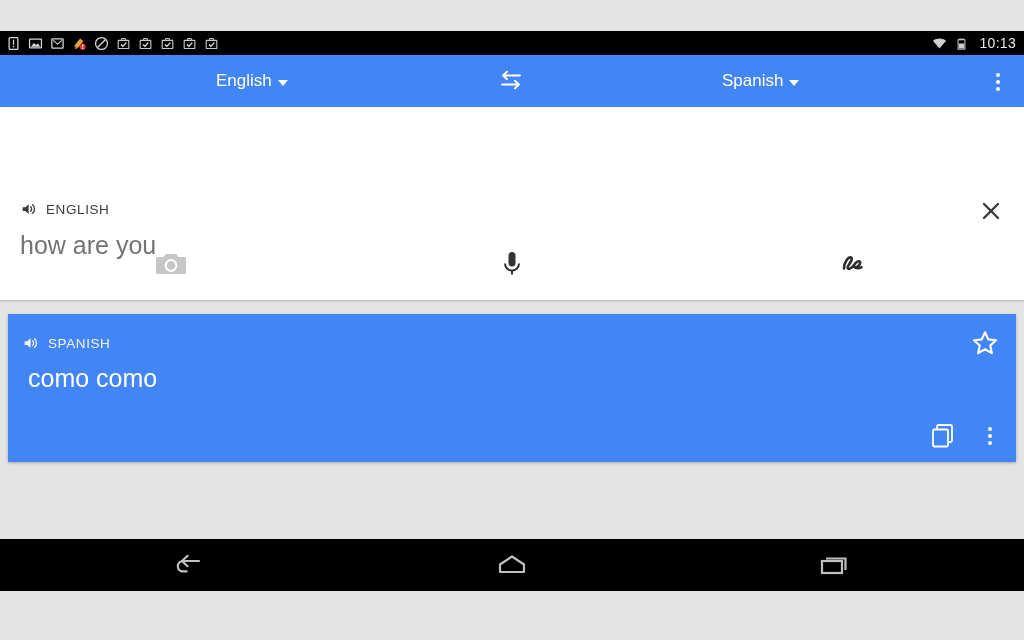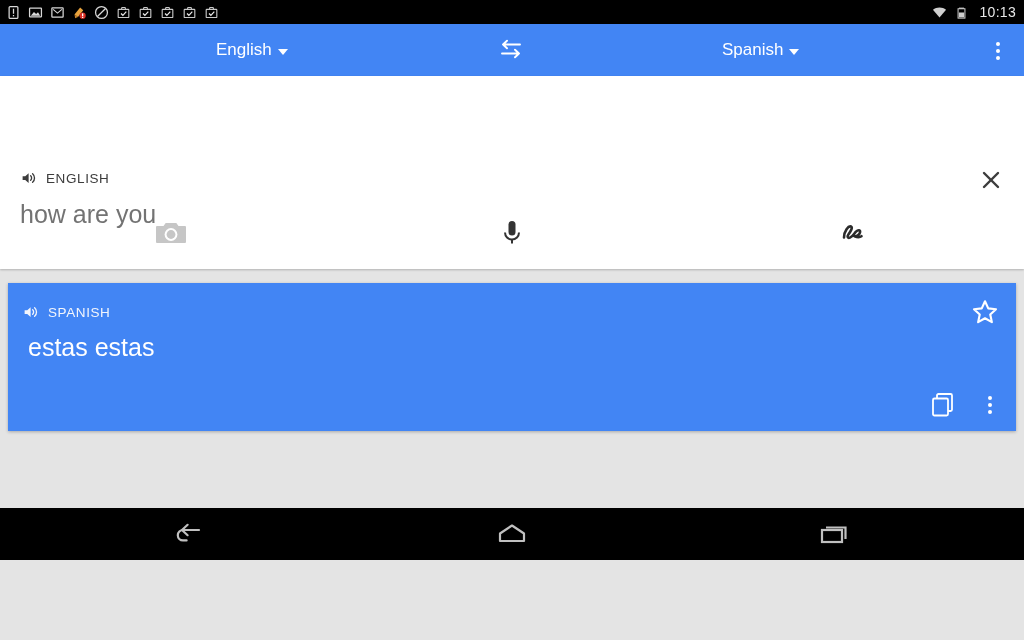--- a/index.html
+++ b/index.html
@@ -6,21 +6,21 @@
   html, body {
     width: 1024px; height: 640px;
     background: #E4E4E4;
     font-family: "Liberation Sans", sans-serif;
     overflow: hidden;
   }
   #screen {
     position: relative;
     width: 1024px; height: 560px;
     background: #E4E4E4;
-    display: flex; flex-direction: column;
+    display: flex; flex-direction: column; margin-top: 31px;
   }
 
   
   .statusbar {
     height: 24px; background: #000;
     display: flex; align-items: center;
     padding: 0 6px;
     flex: 0 0 24px;
   }
   .status-left { display: flex; align-items: center; gap: 7px; }
@@ -292,21 +292,21 @@
 
       <div class="result-lang">
         <svg width="18" height="18" viewBox="0 0 24 24">
           <path d="M3.5 9.5 H7 L11.5 5.5 V18.5 L7 14.5 H3.5 Z" fill="#F2F5FC"></path>
           <path d="M14.2 9 A4.2 4.2 0 0 1 14.2 15" fill="none" stroke="#F2F5FC" stroke-width="1.8" stroke-linecap="round"></path>
           <path d="M16.8 6.4 A7.4 7.4 0 0 1 16.8 17.6" fill="none" stroke="#F2F5FC" stroke-width="1.8" stroke-linecap="round"></path>
         </svg>
         <span class="result-lang-text">SPANISH</span>
       </div>
 
-      <div class="result-text">estas estas</div>
+      <div class="result-text">como como</div>
 
       <div class="star-btn">
         <svg viewBox="0 0 24 24" width="30" height="30">
           <path d="M12 3.4 L14.6 9.1 L20.8 9.8 L16.2 14 L17.5 20.1 L12 17 L6.5 20.1 L7.8 14 L3.2 9.8 L9.4 9.1 Z" fill="none" stroke="#fff" stroke-width="1.7" stroke-linejoin="round"></path>
         </svg>
       </div>
 
       <div class="copy-btn">
         <svg viewBox="0 0 28 28" width="28" height="28">
           <rect x="7" y="3" width="15" height="17" rx="1.4" fill="none" stroke="#fff" stroke-width="1.8"></rect>

